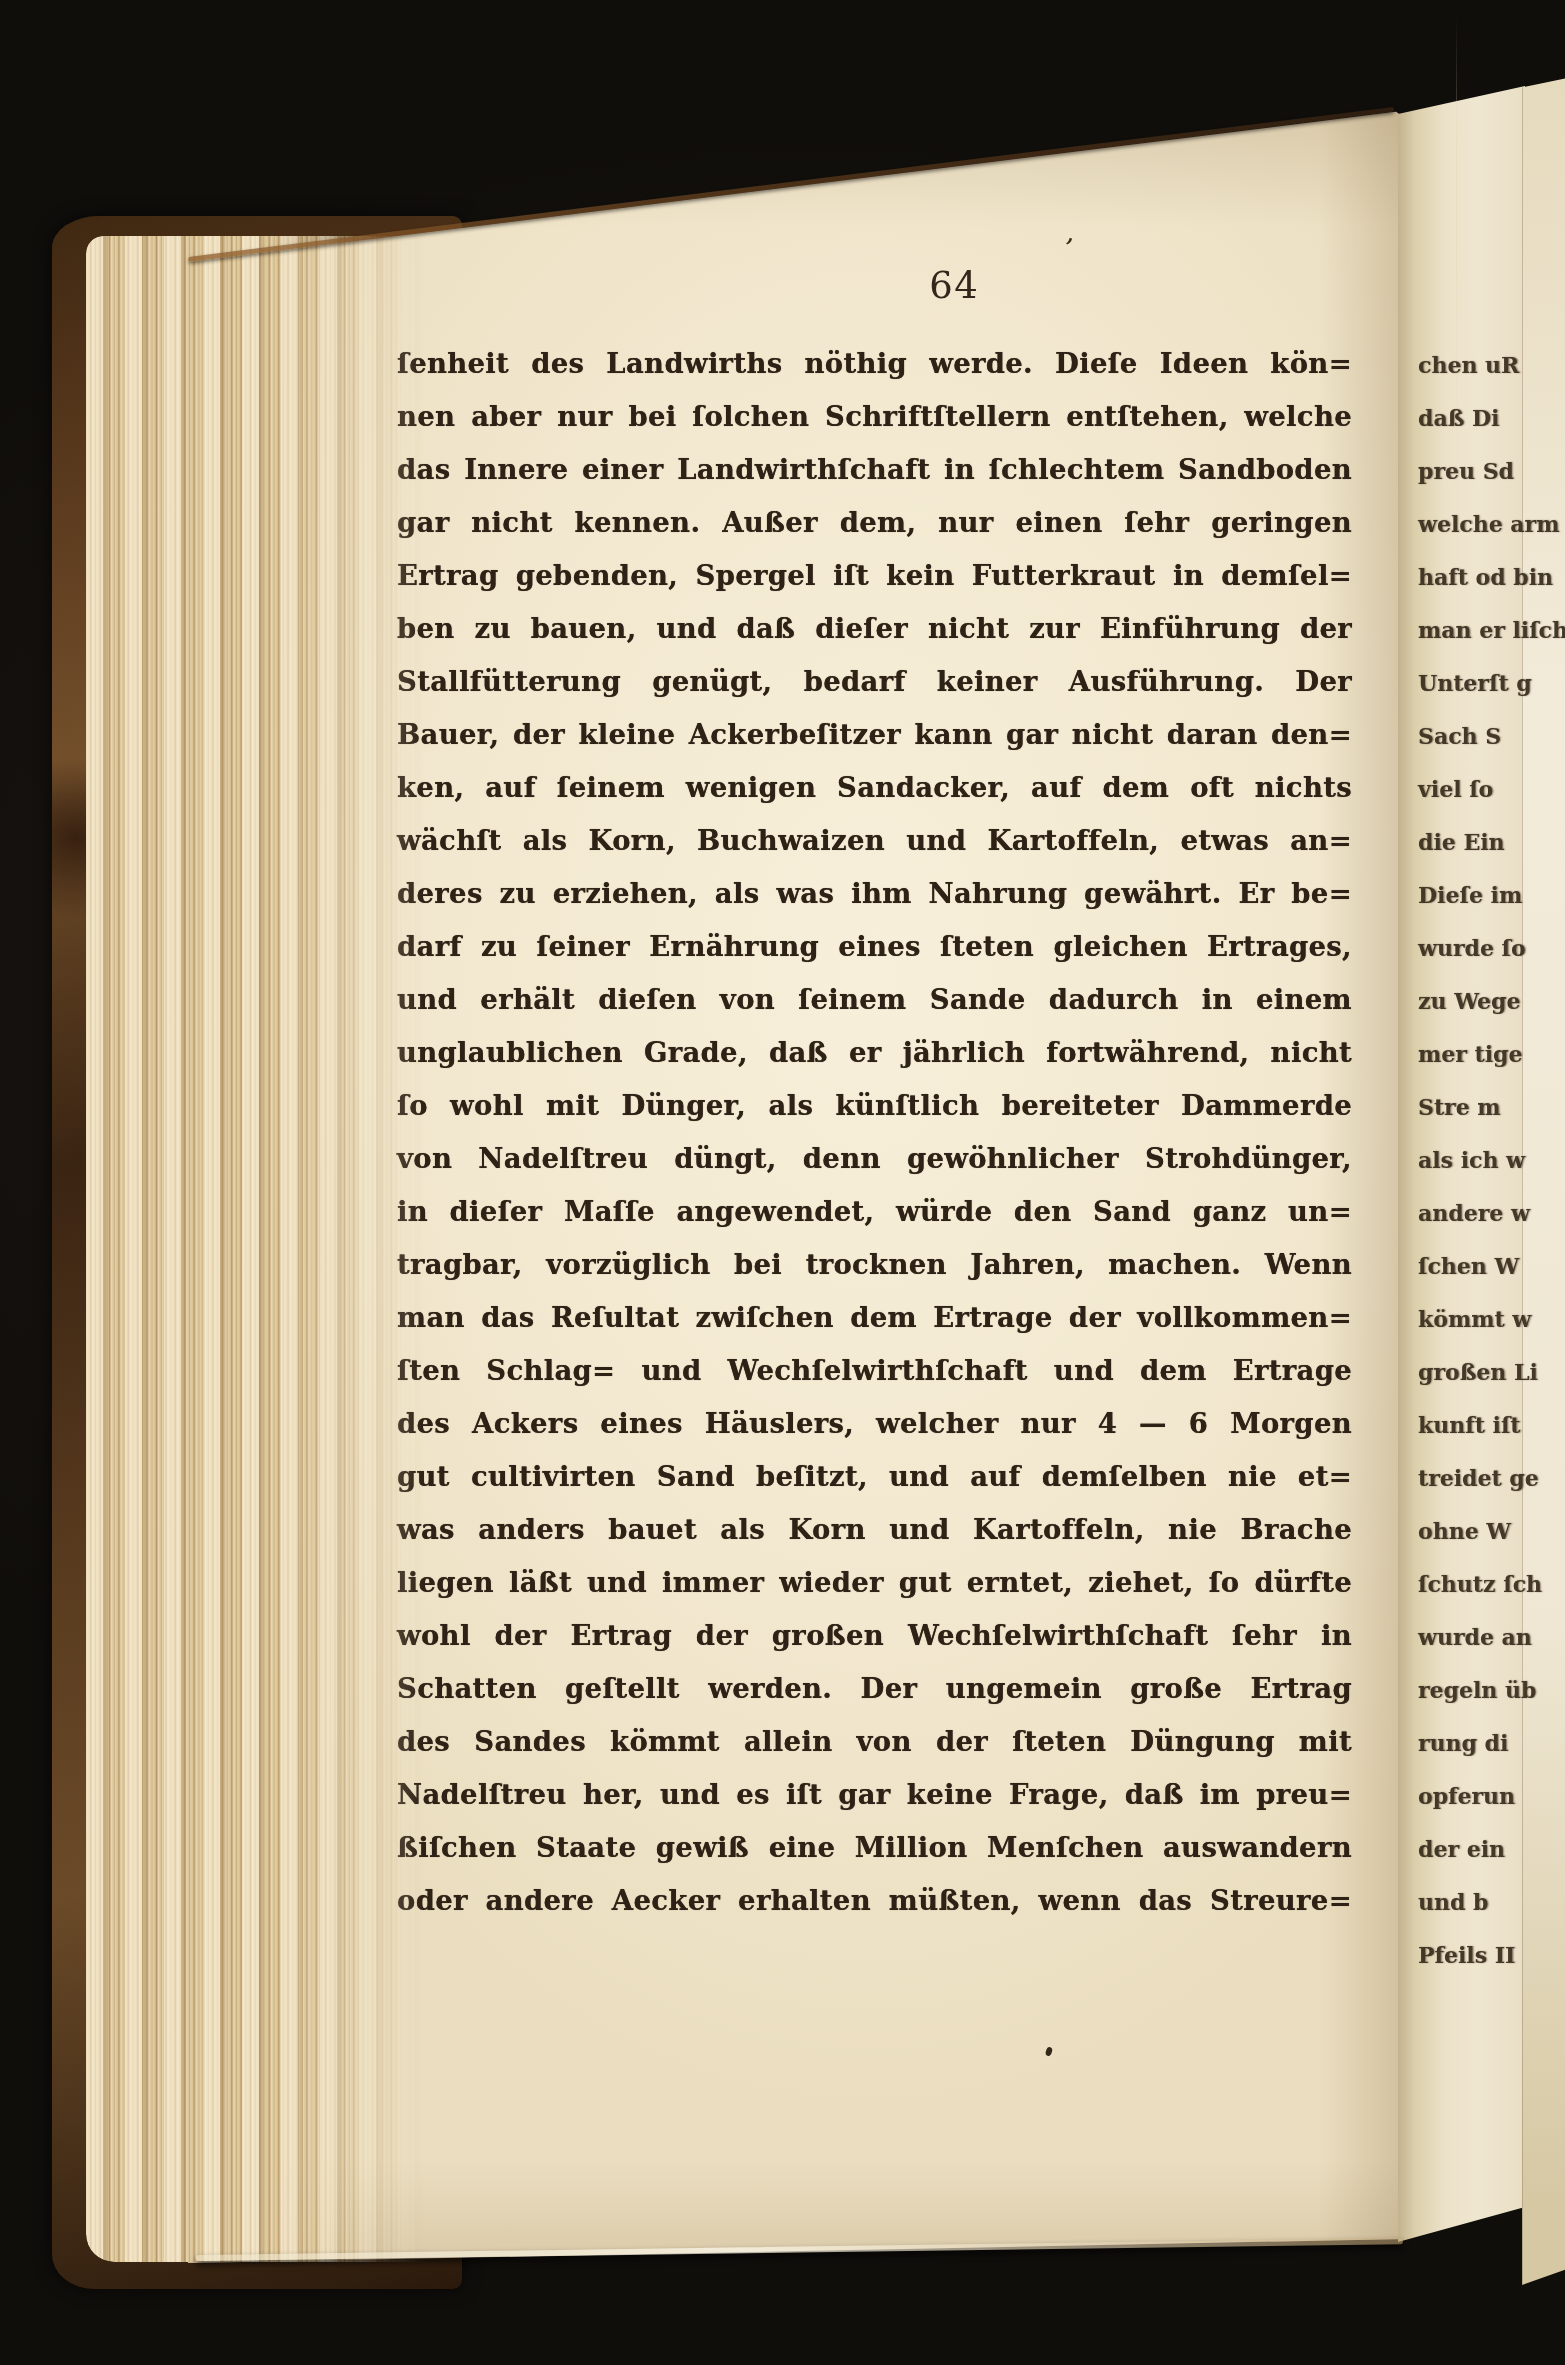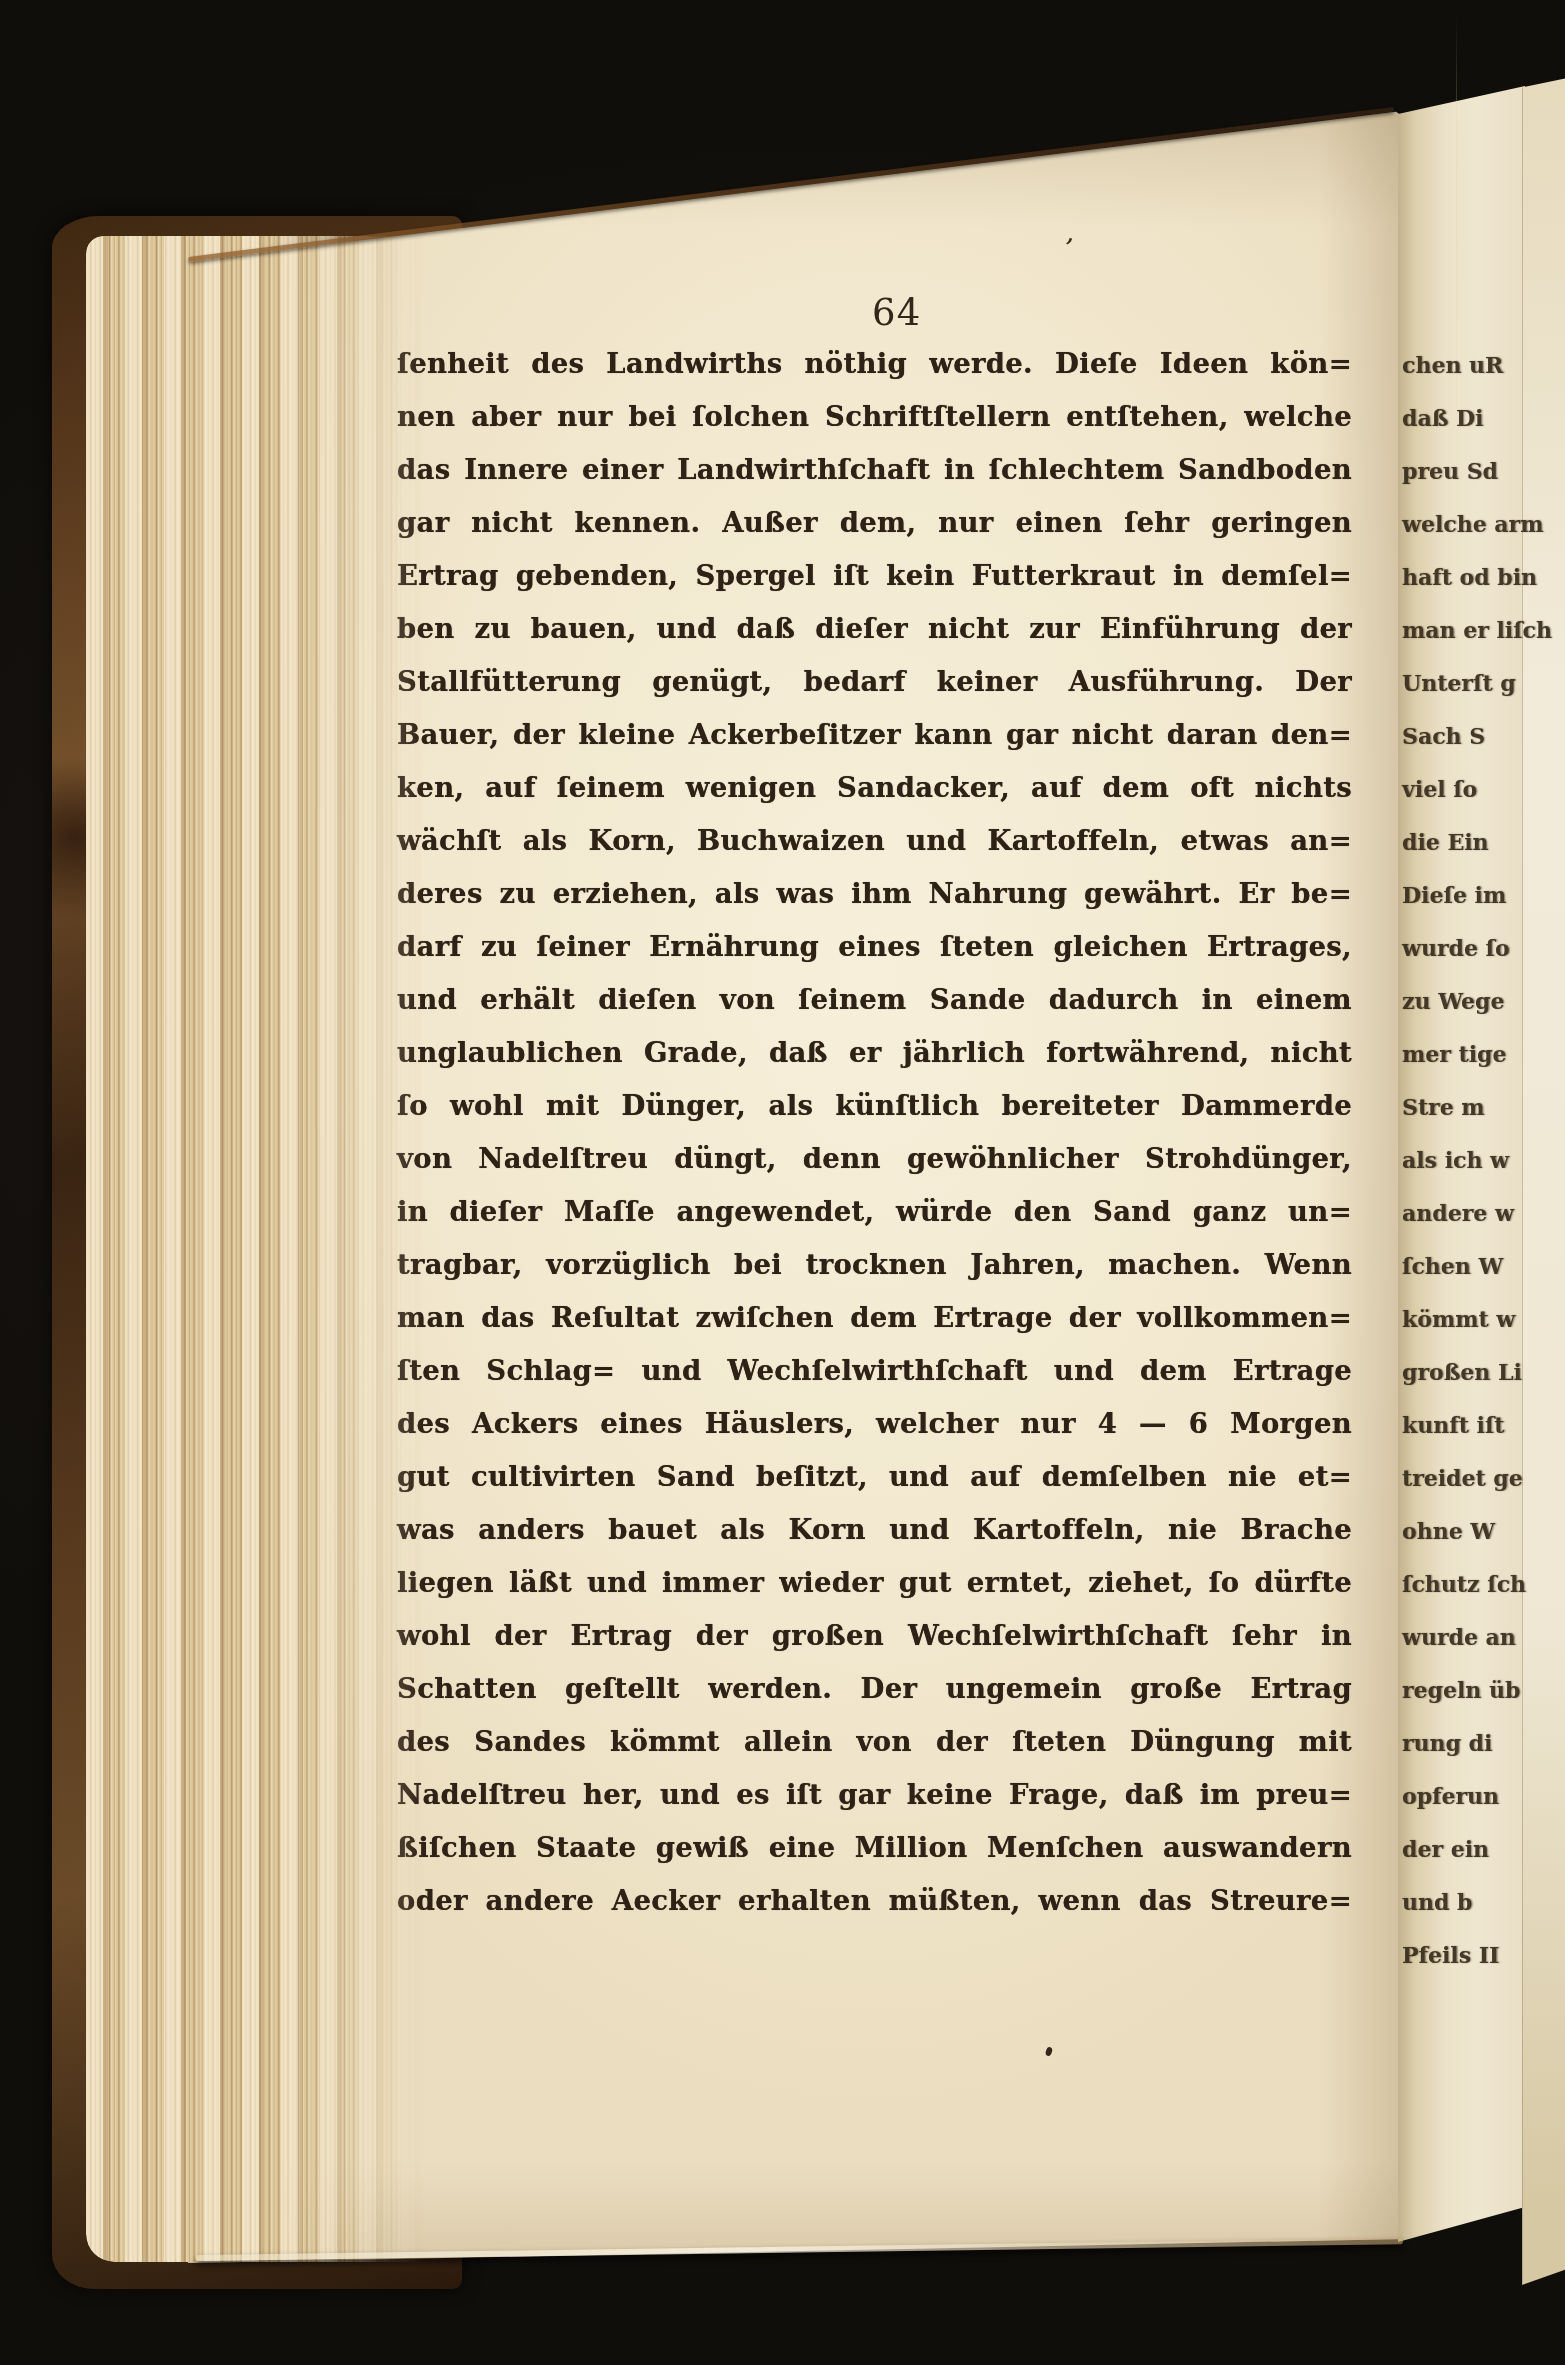--- a/index.html
+++ b/index.html
@@ -55,21 +55,21 @@
     box-shadow:0 2px 4px rgba(0,0,0,.5);
   }
   .bottom-edge{
     left:196px;top:2255px;width:1207px;height:6px;z-index:4;
     transform:rotate(-0.8deg);transform-origin:0 0;border-radius:2.7px;
     background:linear-gradient(90deg, rgba(238,228,202,.55), rgba(252,248,234,.7) 45%, rgba(198,168,118,.55));
     box-shadow:0 4px 6.7px rgba(0,0,0,.7);
   }
 
   .page-number{
-    left:684px;top:190px;width:107px;text-align:left;
+    left:684px;top:163px;width:107px;text-align:right;
     font-size:37px;color:#33261a;letter-spacing:1.3px;
   }
   .stray-mark{
     left:875px;top:131px;font-size:28px;color:#3a2b1b;transform:rotate(14deg);
   }
 
   .text-block{left:209px;top:236px;width:955px;}
   .text-line{
     width:955px;height:53px;line-height:53px;
     font-size:27.5px;font-weight:700;color:#2e2115;
@@ -92,21 +92,21 @@
   .right-strip{
     left:1522px;top:78px;width:44px;height:2212px;z-index:3;
     clip-path:polygon(0 9.4px, 100% 0, 100% 2191px, 0 2207px);
     background:linear-gradient(180deg,#e6dabd 0%,#f2ebd9 28%,#efe7d3 70%,#d6c8a3 96%);
     border-left:1.3px solid rgba(122,102,72,.35);
   }
   .fragments{
     left:1398px;top:339px;width:168px;z-index:7;
   }
   .fragment-line{
-    width:168px;height:53px;line-height:53px;padding-left:4px;box-sizing:border-box;
+    width:168px;height:53px;line-height:53px;padding-left:20px;box-sizing:border-box;
     font-size:22px;font-weight:700;color:#362a1b;
     white-space:nowrap;overflow:hidden;opacity:.92;
     text-shadow:1.1px 0 1.5px rgba(66,48,26,.55);
   }
   .hair-line{
     left:1456px;top:16px;width:1.3px;height:442px;z-index:6;
     background:linear-gradient(180deg, rgba(222,212,182,0), rgba(222,212,182,.42) 40%, rgba(222,212,182,.05));
   }
 </style>
 </head>

